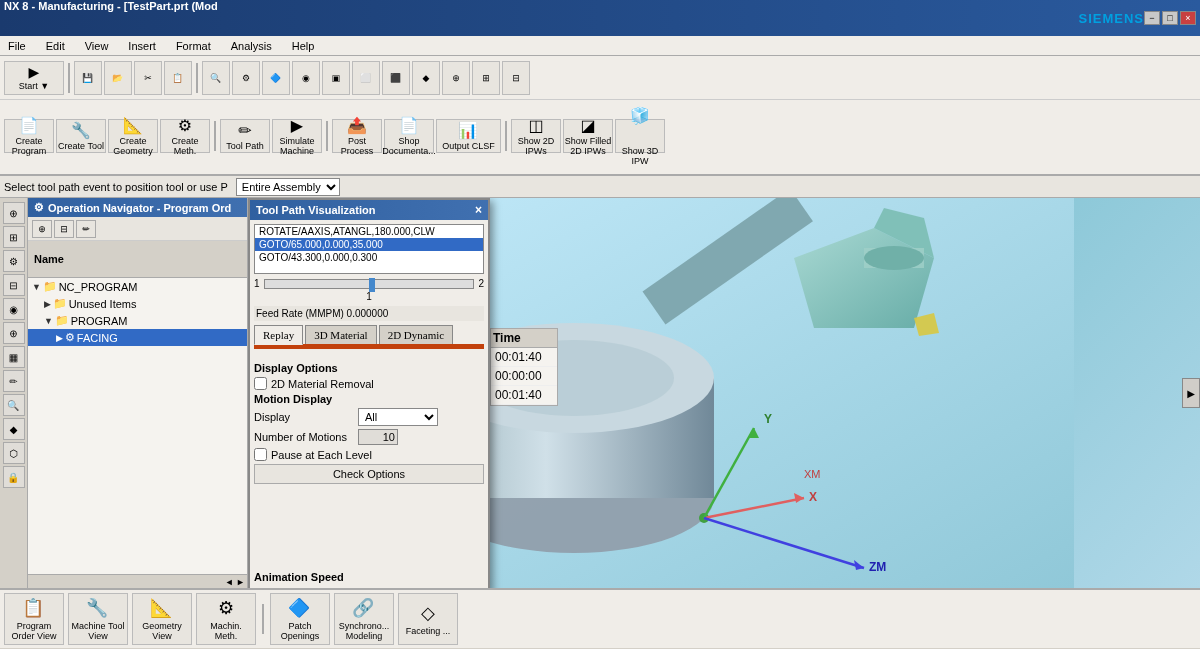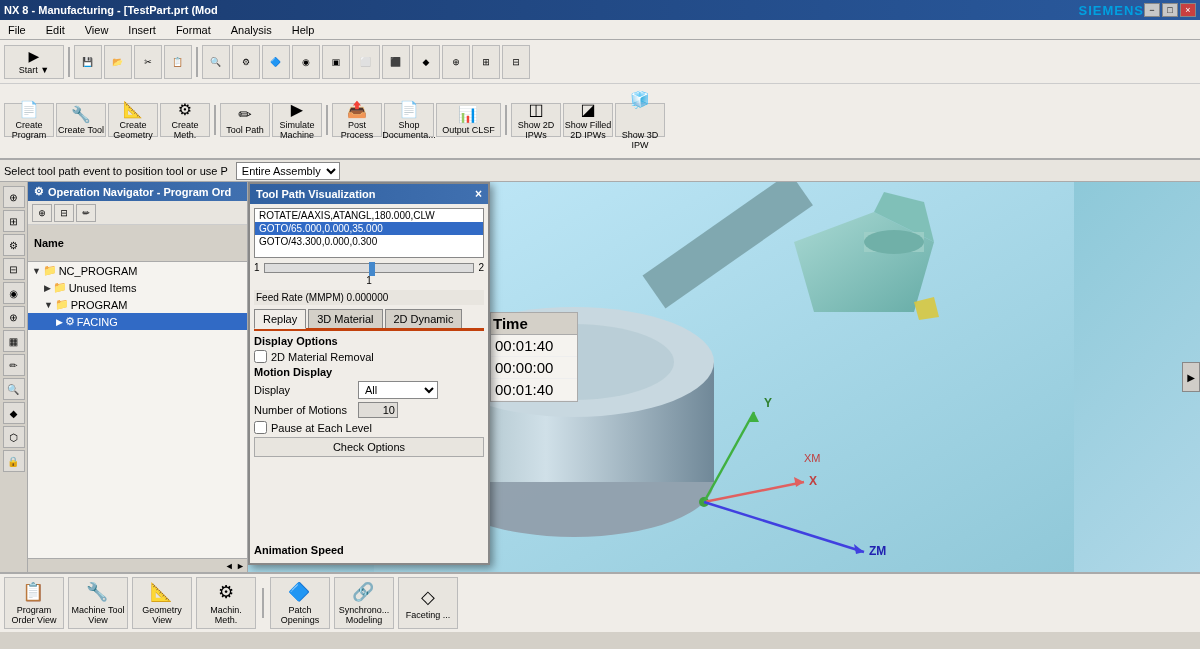--- a/index.html
+++ b/index.html
@@ -2,23 +2,22 @@
 <html><head>
   <meta charset="utf-8">
   <style>
     * { box-sizing: border-box; margin: 0; padding: 0; }
     body { font-family: 'Arial', sans-serif; font-size: 11px; background: #d4d0c8; overflow: hidden; width: 1200px; height: 649px; }
 
     
     .title-bar {
       background: linear-gradient(to right, #1a3a6e, #2a5a9e);
       color: white;
-      height: 20px;
-      display: flex;
-      align-items: center;
+      height: 36px;
+      display: flex;
       justify-content: space-between;
       padding: 0 4px;
       font-size: 11px;
       font-weight: bold;
     }
     .title-bar-buttons { display: flex; gap: 2px; }
     .title-btn {
       width: 16px; height: 14px;
       background: #c8c8c8;
       border: 1px solid #888;
@@ -192,22 +191,23 @@
     }
     .cmd-item {
       padding: 1px 4px;
       cursor: pointer;
     }
     .cmd-item.selected { background: #316ac5; color: white; }
 
     
     .tab-bar {
       display: flex;
-      border-bottom: 3px solid #c2410c;
-      margin-bottom: 4px;
+      border-bottom: 5px solid #c2410c;
+      margin-bottom: 13px;
+      font-family: Liberation Serif, serif;
     }
     .tab {
       padding: 3px 8px;
       border: 1px solid #888;
       border-bottom: none;
       cursor: pointer;
       background: #d4d0c8;
       font-size: 11px;
       margin-right: 2px;
     }
@@ -641,21 +641,21 @@
 
         
         
 
         
         
       </div>
     </div>
 
     
-    <div style="position:absolute; top:130px; left:242px; width:88px; background:#f5f3ef; border:1px solid #aaa; font-size:15px;">
+    <div style="position:absolute; top:130px; left:242px; width:68px; background:#f5f3ef; border:1px solid #aaa; font-size:12px;">
       <div style="background:#d4d0c8; padding:2px; border-bottom:1px solid #aaa; font-weight:bold;">Time</div>
       <div style="padding:2px 4px; border-bottom:1px solid #eee;">00:01:40</div>
       <div style="padding:2px 4px; border-bottom:1px solid #eee;">00:00:00</div>
       <div style="padding:2px 4px; border-bottom:1px solid #eee;">00:01:40</div>
     </div>
 
   </div>
 </div>
 
 <div class="bottom-toolbar">

